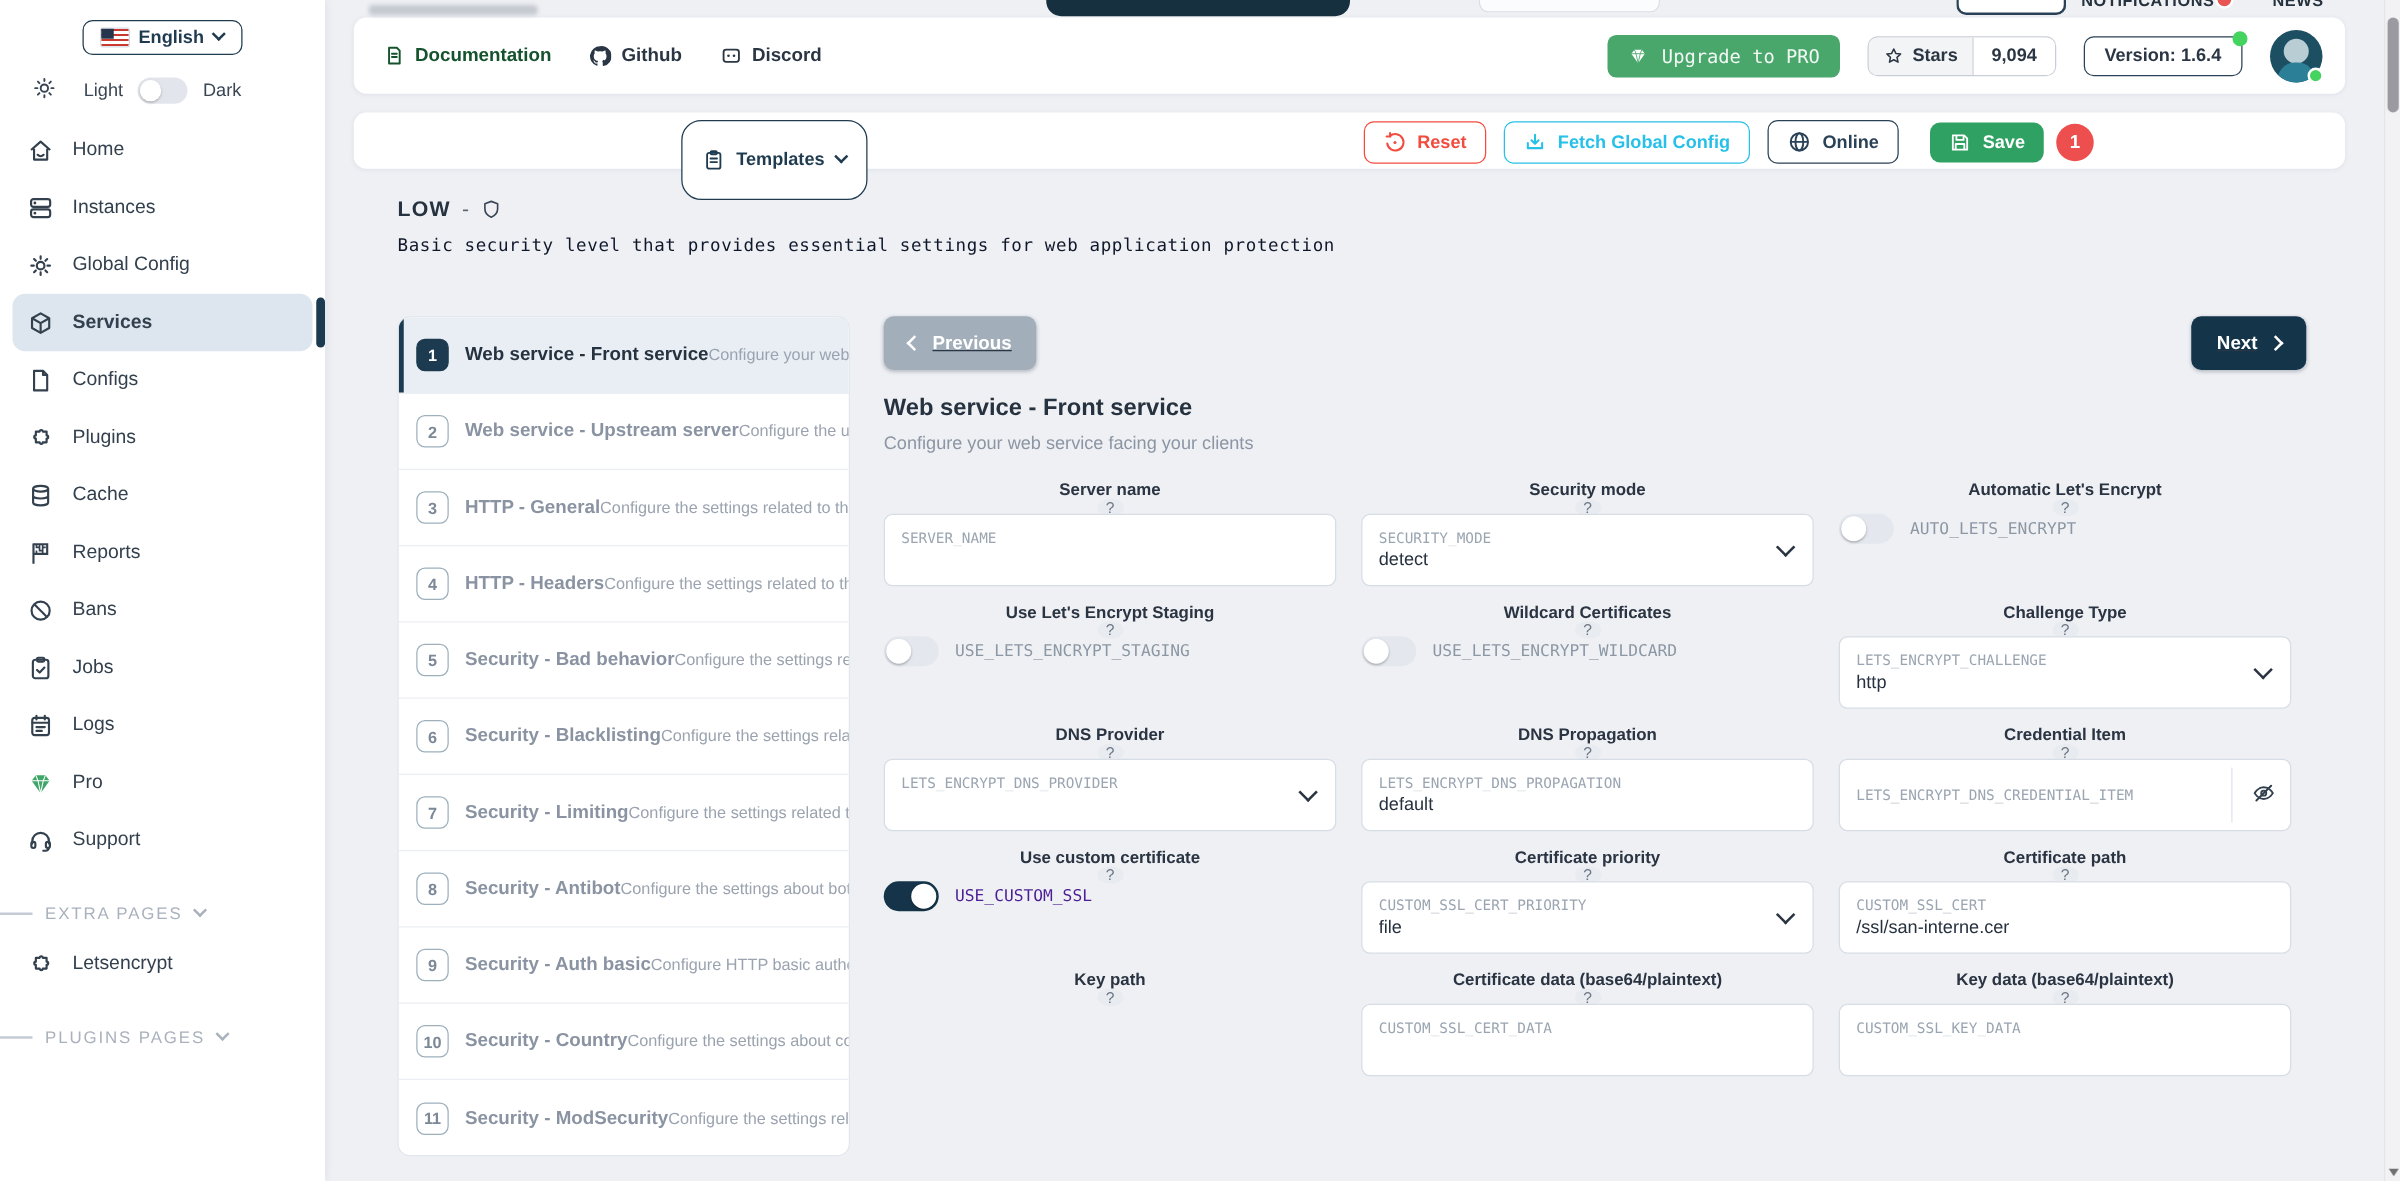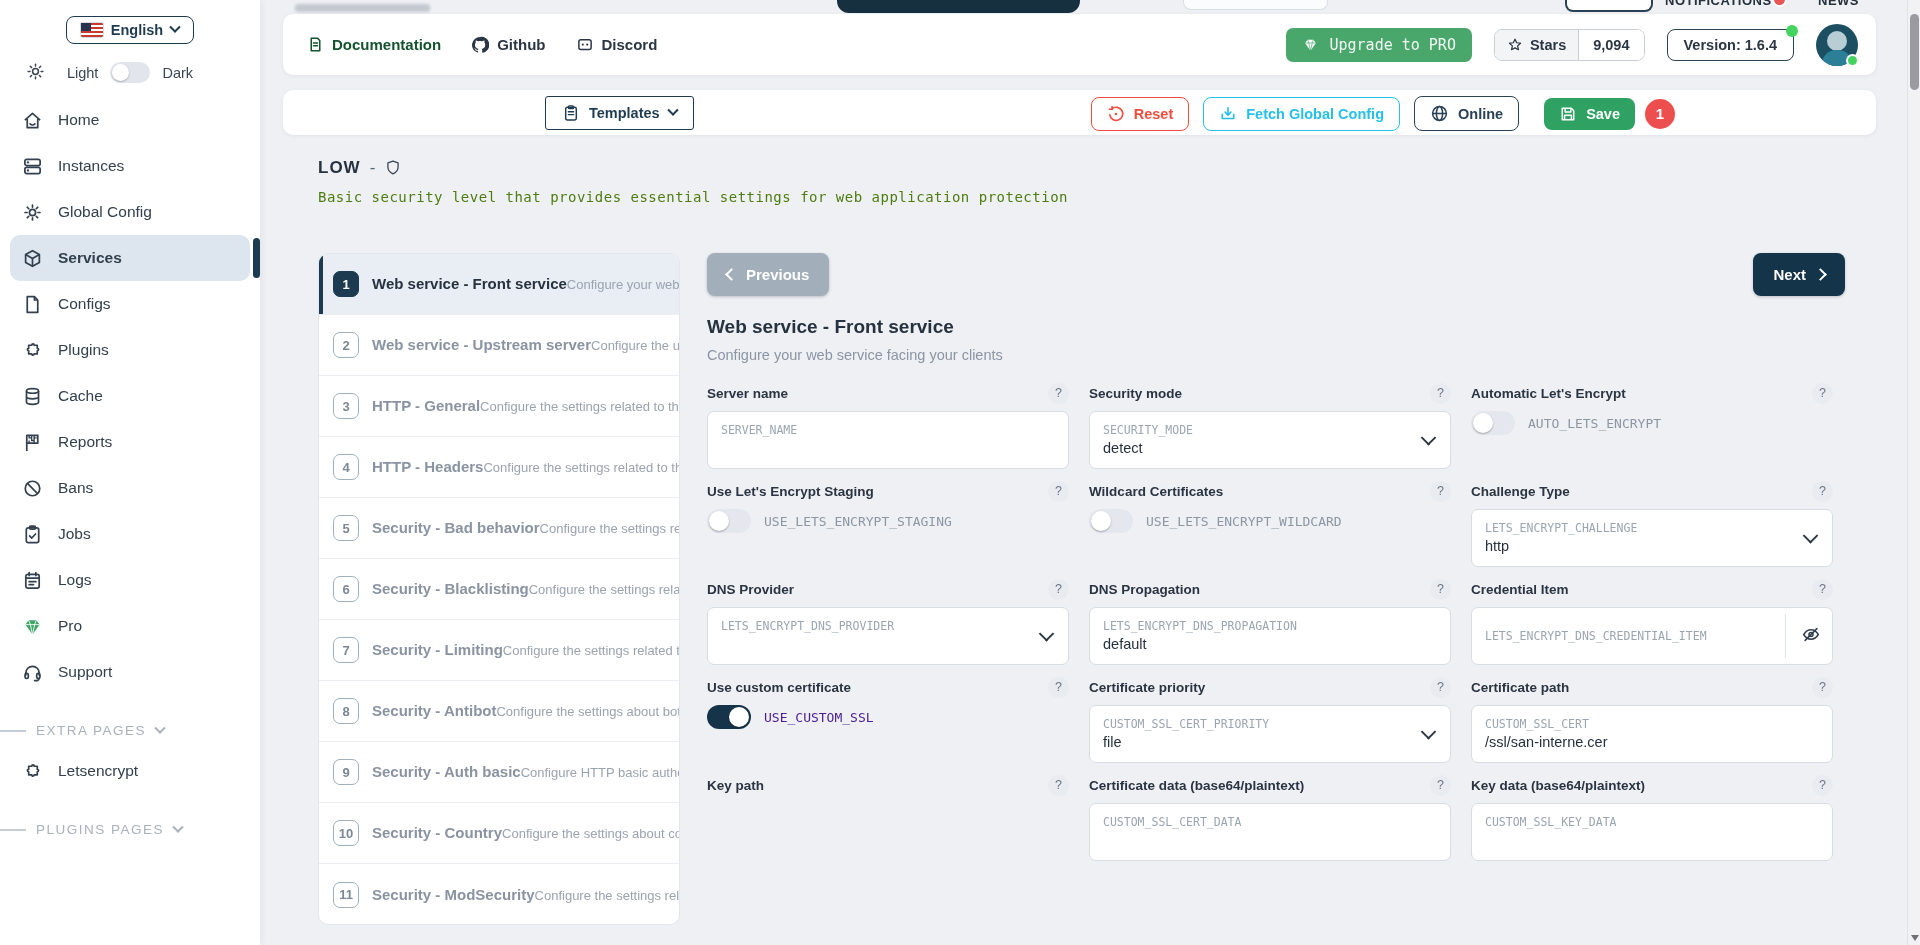--- a/index.html
+++ b/index.html
@@ -60,21 +60,21 @@
   .version .gdot { position:absolute; right:-5px; top:-5px; width:12px; height:12px; border-radius:50%; background:#45d35f; }
   .avatar { position:relative; width:42px; height:42px; border-radius:50%; background:#1d4f63; overflow:hidden; cursor:pointer; }
   .avatar .head { position:absolute; left:11px; top:7px; width:20px; height:20px; border-radius:50%; background:#b9cdd5; }
   .avatar .body { position:absolute; left:6px; top:26px; width:30px; height:20px; border-radius:14px 14px 0 0; background:#2b7f96; }
   .avatar-wrap { position:relative; }
   .avatar-wrap .gdot { position:absolute; right:-1px; bottom:-1px; width:13px; height:13px; border-radius:50%;
                        background:#45d35f; border:2px solid #fff; z-index:2; }
 
   .toolbar { top:90px; height:45px; }
   .tmpl { position:absolute; left:262px; top:6px; display:flex; align-items:center; gap:9px;
-          border:1px solid #1f3b50; border-radius:3px; padding:7px 16px; background:#fff;
+          border:1px solid #1f3b50; border-radius:16px; padding:22px 16px; background:#fff;
           color:#1f3b50; font-weight:700; font-size:14.5px; cursor:pointer; }
   .tb-right { position:absolute; right:201px; top:6px; display:flex; align-items:center; gap:14px; }
   .btn { display:flex; align-items:center; gap:9px; border-radius:8px; padding:7px 15px;
          font-size:14.5px; font-weight:700; cursor:pointer; background:#fff; }
   .btn.reset  { border:1px solid #f14c3e; color:#f14c3e; }
   .btn.fetch  { border:1px solid #27c0e8; color:#27c0e8; }
   .btn.online { border:1px solid #2a4257; color:#2a4257; }
   .btn.save   { border:none; background:#2fa263; color:#fff; margin-left:11px; }
   .badge1 { width:30px; height:30px; border-radius:50%; background:#ed4f4f; color:#fff; font-weight:700;
             font-size:15px; display:flex; align-items:center; justify-content:center; margin-left:-4px; }
@@ -90,54 +90,54 @@
               border:2px solid #2a4257; border-top:none; border-radius:0 0 8px 8px; }
   .clip-text { top:0; height:11px; overflow:hidden; display:flex; gap:0; align-items:flex-start;text-align:center; }
   .clip-text span { font-weight:700; font-size:13px; color:#26323d; margin-top:-7px; letter-spacing:.5px; }
   .clip-text .rdot { width:15px; height:15px; border-radius:50%; background:#e95454; border:2px solid #fff; margin-top:-8px; }
 
   
   .banner { position:absolute; left:58px; top:158px; }
   .banner .t { display:flex; align-items:center; gap:9px; font-size:17px; font-weight:800;
                letter-spacing:1px; color:#26323f; }
   .banner .t .sep { font-weight:400; color:#5b6874; }
-  .banner .d { margin-top:11px; font-size:14px; color:#4d7c0f; letter-spacing:.5px; }
+  .banner .d { margin-top:11px; font-size:14px; color:#0f172a; letter-spacing:.5px; }
 
   
   .steps { position:absolute; left:58px; top:253px; width:362px; height:672px; background:#fff;
            border:1px solid #e2e6ed; border-radius:10px; overflow:hidden; }
   .step { display:flex; gap:13px; align-items:center; height:61px; padding:0 14px;
           border-bottom:1px solid #eaedf2; cursor:pointer; position:relative; }
   .step:last-child { border-bottom:none; }
   .num { flex:0 0 26px; width:26px; height:26px; border-radius:7px; border:1.5px solid #9db0bc;
          color:#7c8896; font-size:13px; font-weight:700; display:flex; align-items:center; justify-content:center;
          background:#fff; }
   .step .tx { min-width:0; }
   .step .ti { font-size:15px; font-weight:700; color:#8a93a2; white-space:nowrap; overflow:hidden; }
   .step .de { font-size:13px; color:#9aa3af; white-space:nowrap; overflow:hidden; margin-top:2px; }
   .step.active { background:#e8eef4; }
   .step.active .ti { color:#26323f; }
   .step.active .num { background:#1c3b50; border-color:#1c3b50; color:#fff; }
   .step.active::before { content:""; position:absolute; left:0; top:0; width:4px; height:100%; background:#1c3b50; }
 
   
   .wizard { position:absolute; left:447px; top:253px; width:1138px; }
-  .wiz-btns { display:flex; justify-content:space-between; }
+  .wiz-btns { display:flex; justify-content:space-between;text-decoration:underline; }
   .wbtn { display:flex; align-items:center; gap:10px; border:none; border-radius:8px; color:#fff;
           font-size:15px; font-weight:700; padding:13px 20px; cursor:pointer; box-shadow:0 1px 3px rgba(30,40,60,.25); }
   .wbtn.prev { background:#a2aeb9; }
   .wbtn.next { background:#14344a; }
   .carat { width:9px; height:9px; border-right:2.5px solid #fff; border-bottom:2.5px solid #fff; }
   .carat.l { transform:rotate(135deg); }
   .carat.r { transform:rotate(-45deg); }
   .wiz-title { margin-top:20px; font-size:19px; font-weight:800; color:#26323f; }
   .wiz-sub { margin-top:9px; font-size:14.5px; color:#8b95a3; }
 
   .grid { margin-top:21px; display:grid; grid-template-columns:362px 362px 362px; column-gap:20px; grid-auto-rows:98px; }
-  .lblrow { display:flex; align-items:center; justify-content:space-between; height:18px; margin-bottom:9px; }
+  .lblrow { display:flex; align-items:center; justify-content:space-between; height:18px; margin-bottom:9px;flex-direction:column; }
   .lbl { font-size:13.5px; font-weight:700; color:#2b3442; }
   .help { width:21px; height:21px; border-radius:50%; background:#e8ebef; color:#6b7685; font-size:12.5px;
           display:flex; align-items:center; justify-content:center; cursor:pointer; }
   .ctl { position:relative; height:58px; border:1px solid #d7dde5; border-radius:7px; background:#fff;
          padding:9px 13px; display:flex; flex-direction:column; justify-content:center; gap:3px; }
   .ctl .name { font-family:"DejaVu Sans Mono", monospace; font-size:11.5px; color:#9aa5b1; white-space:nowrap; overflow:hidden; }
   .ctl .val { font-size:14.5px; color:#26313f; min-height:17px; }
   .ctl.sel { cursor:pointer; padding-right:36px; }
   .ctl.sel::after { content:""; position:absolute; right:16px; top:50%; width:9px; height:9px;
                     border-right:2px solid #2b3442; border-bottom:2px solid #2b3442;

